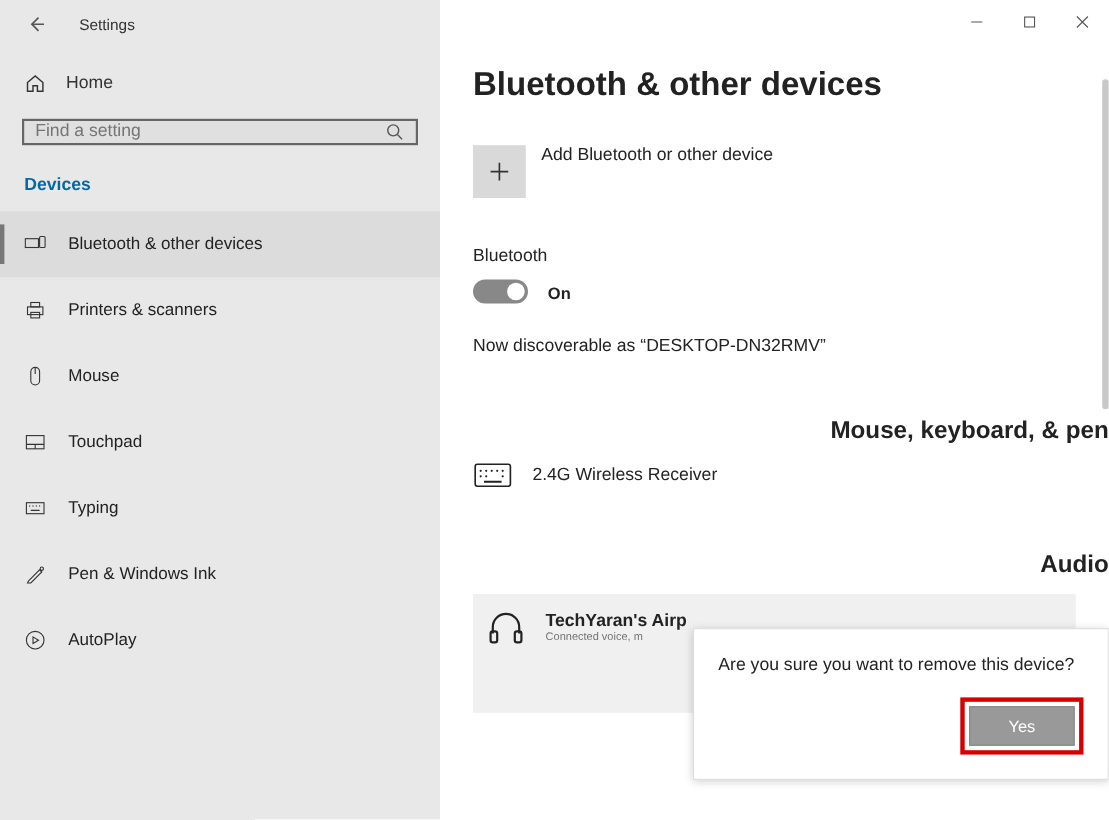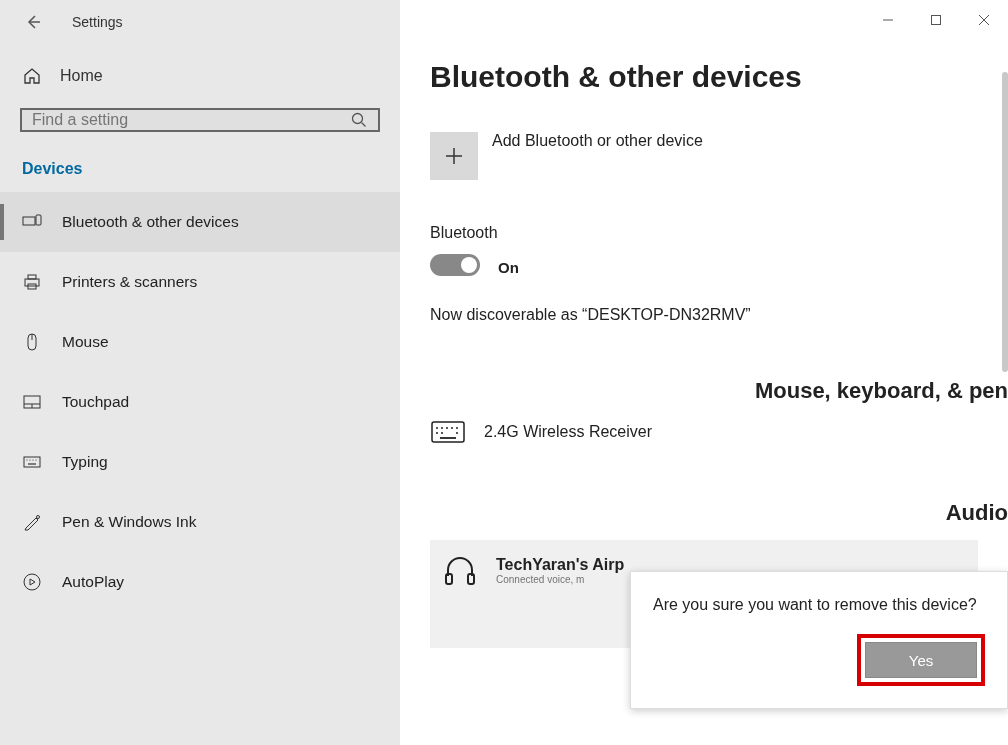--- a/index.html
+++ b/index.html
@@ -43,21 +43,21 @@
 .audio-head svg { width: 36px; height: 36px; margin-right: 18px; }
 .audio-texts .name { font-size: 16px; font-weight: 600; color: #222; }
 .audio-texts .status { font-size: 10px; color: #737373; }
 .action-btns { position: absolute; right: 12px; bottom: 10px; display: flex; gap: 16px; }
 .action-btns button { padding: 12px 22px; background: #ccc; border: none; font-size: 15px; cursor: pointer; color: #222; }
 
 .popup { position: absolute; right: 0; top: 527px; width: 378px; background: #fff; border: 1px solid #ddd; box-shadow: 0 2px 8px rgba(0,0,0,0.2); padding: 22px; margin-top: 44px; }
 .popup-text { font-size: 16px; color: #222; line-height: 1.4; }
 .popup-btn-wrap { display: flex; justify-content: flex-end; margin-top: 18px; }
 .popup-btn-outer { border: 4px solid #d60000; padding: 4px; }
-.popup-btn { width: 112px; height: 36px; background: #999; color: #fff; border: 1px solid #888; font-size: 15px; cursor: pointer; }
+.popup-btn { width: 96px; height: 36px; background: #999; color: #fff; border: 1px solid #888; font-size: 15px; cursor: pointer; }
 
 .scrollbar { position: absolute; right: 0; top: 72px; width: 6px; height: 300px; background: #c8c8c8; border-radius: 3px; }
 </style>
 </head>
 <body>
 
 <div class="sidebar">
   <div class="title-row">
     <div class="back-btn">
       <svg width="18" height="18" viewBox="0 0 18 18">

